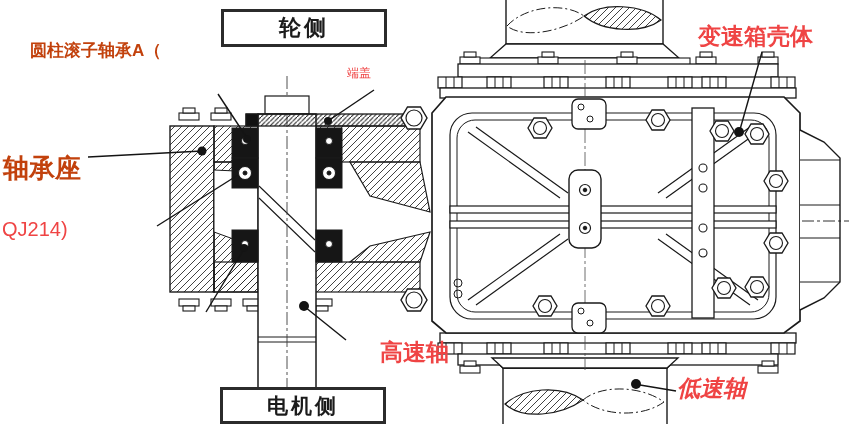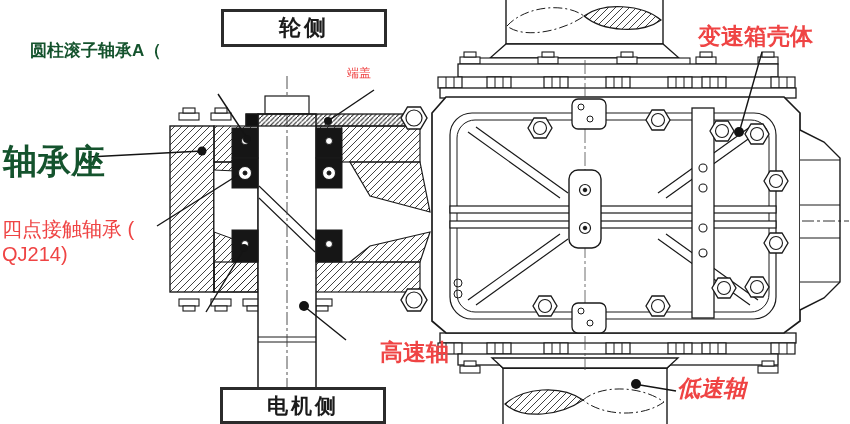--- a/index.html
+++ b/index.html
@@ -1,20 +1,20 @@
 <!DOCTYPE html>
 <html><head>
 <meta charset="utf-8">
 <style>
   html,body{margin:0;padding:0;background:#ffffff;}
   #stage{position:relative;width:850px;height:424px;background:#ffffff;overflow:hidden;
          font-family:"Liberation Sans","DejaVu Sans",sans-serif;}
   #drawing{position:absolute;left:0;top:0;}
   .lbl{position:absolute;white-space:nowrap;line-height:1.25;}
-  .lbl-red{color:#14532d;font-weight:700;}
+  .lbl-red{color:#c2410c;font-weight:700;}
   .lbl-dark{color:#ef4444;}
   .sidebox{position:absolute;border:3px solid #2b2b2b;background:#fff;display:flex;
            align-items:center;justify-content:center;font-weight:700;color:#1b1b1b;
            letter-spacing:3px;}
 </style>
 </head>
 <body>
 
 <div id="stage">
 
@@ -245,26 +245,25 @@
   </div>
 
   <div class="sidebox" style="left:220px;top:387px;width:160px;height:31px;font-size:21px;">
     <span>电机侧</span>
   </div>
 
   <div class="lbl lbl-red" style="left:30px;top:40px;font-size:17px;">
     <div>圆柱滚子轴承A（</div>
   </div>
 
-  <div class="lbl lbl-red" style="left:3px;top:140px;font-size:34px;">
+  <div class="lbl lbl-red" style="left:3px;top:152px;font-size:26px;">
     <span>轴承座</span>
   </div>
 
   <div class="lbl lbl-dark" style="left:2px;top:217px;font-size:20px;">
-    <div>四点接触轴承 (</div>
     <div>QJ214)</div>
   </div>
 
 
   <div class="lbl lbl-dark" style="left:347px;top:66px;font-size:12px;">
     <span>端盖</span>
   </div>
 
   <div class="lbl lbl-dark" style="left:332px;top:338px;font-size:23px;font-weight:600;margin-left:48px;">
     <span>高速轴</span>

